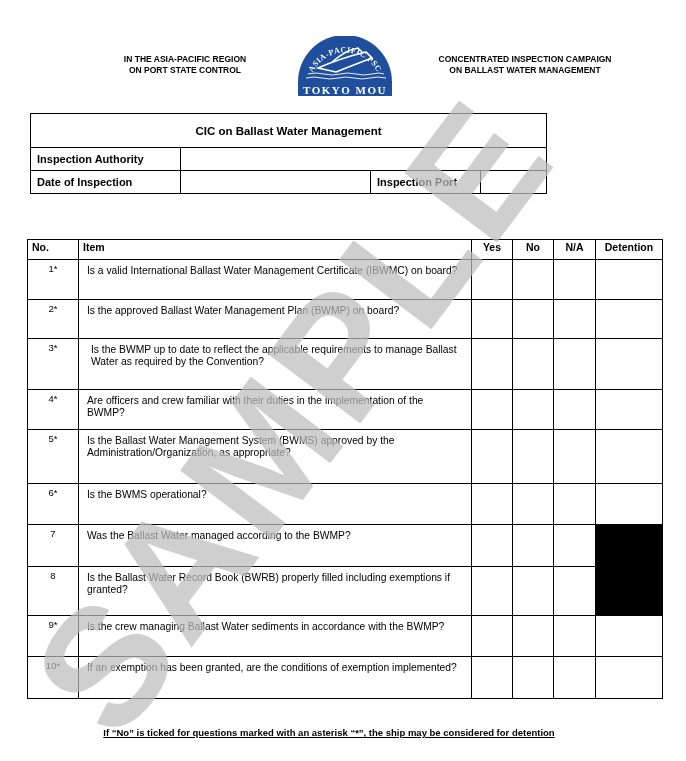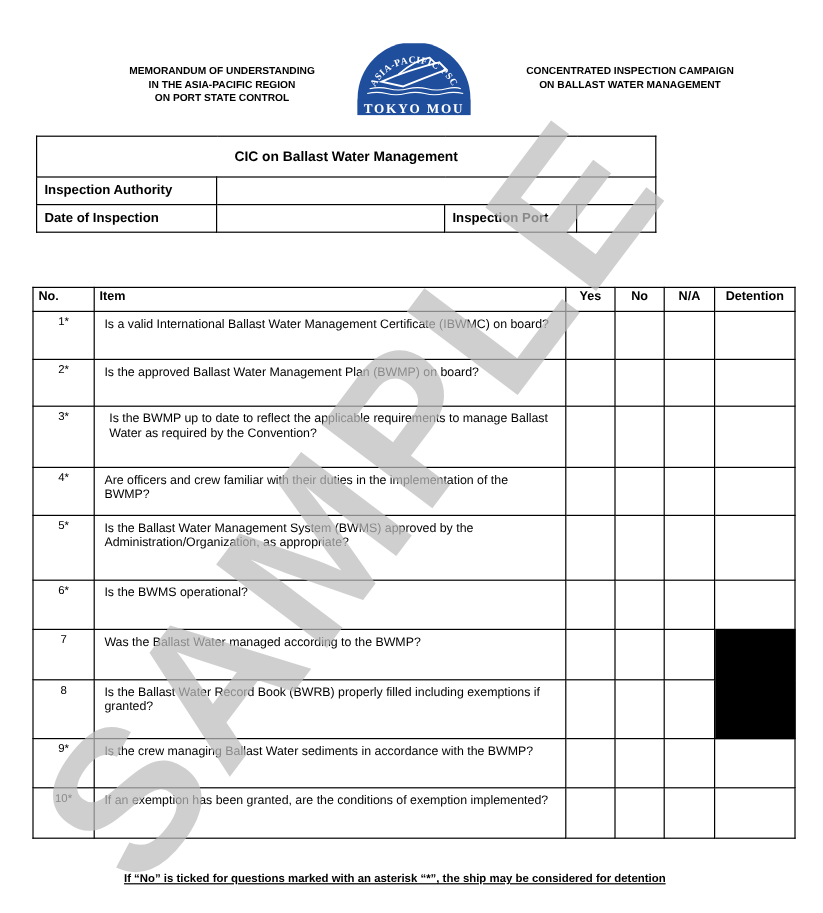--- a/index.html
+++ b/index.html
@@ -17,21 +17,20 @@
   .main td.no{text-align:center;font-size:9.5px;padding-top:3px;}
   .main td.item{padding:5px 8px 0 8px;line-height:11.5px;}
   .main td.blk{background:#000;}
   .footer{position:absolute;left:0;width:658px;top:727px;text-align:center;font-size:9.5px;font-weight:bold;text-decoration:underline;}
   .wm{position:absolute;left:0;top:0;width:686px;height:761px;pointer-events:none;z-index:5;}
 </style>
 </head>
 <body>
 
 <div class="hdr-left">
-  <div>MEMORANDUM OF UNDERSTANDING</div>
   <div>IN THE ASIA-PACIFIC REGION</div>
   <div>ON PORT STATE CONTROL</div>
 </div>
 
 <div class="logo">
   <svg width="98" height="60" viewBox="0 0 98 60">
     <defs>
       <path id="arcp" d="M14,44 A36,36 0 0 1 84,44"></path>
     </defs>
     <path d="M2,60 L2,46 A47,47 0 0 1 96,46 L96,60 Z" fill="#1f4e9c"></path>

